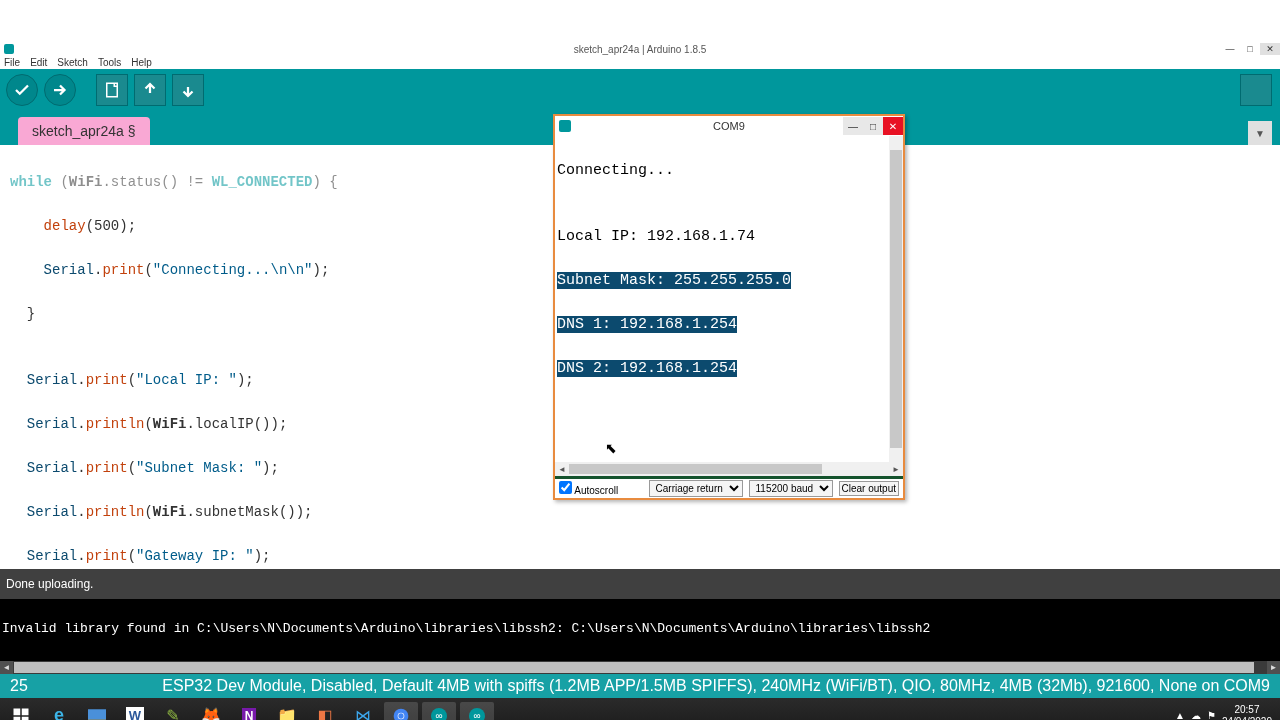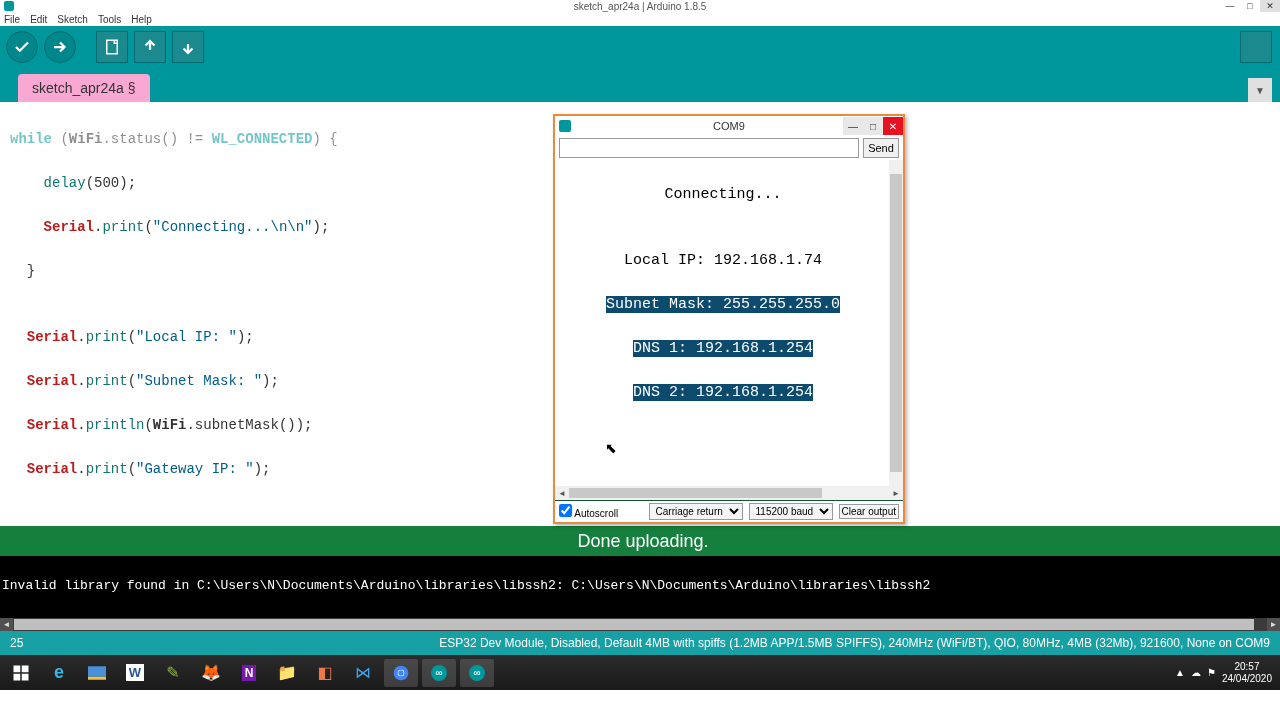--- a/index.html
+++ b/index.html
@@ -1,19 +1,19 @@
 <!DOCTYPE html>
 <html><head>
 <meta charset="utf-8">
 <style>
 * { box-sizing: border-box; margin: 0; padding: 0; }
 body { font-family: "Segoe UI", Arial, sans-serif; font-size: 12px; background: #fff; width: 1280px; height: 720px; overflow: hidden; position: relative; }
 
 
-.titlebar { height: 12px; background: #fff; display: flex; align-items: center; justify-content: center; position: relative; font-size: 10px; color: #555; }
+.titlebar { height: 12px; background: #fff; display: flex; align-items: center; justify-content: center; position: relative; font-size: 10px; color: #555; margin-top: 43px; }
 .titlebar .app-icon { position: absolute; left: 4px; width: 10px; height: 10px; background: #00979c; border-radius: 2px; }
 .titlebar .win-ctrls { position: absolute; right: 0; display: flex; }
 .titlebar .win-ctrls div { width: 20px; height: 12px; display: flex; align-items: center; justify-content: center; font-size: 9px; color: #333; }
 .titlebar .win-ctrls .close { background: #e0e0e0; }
 
 
 .menubar { height: 14px; background: #fff; display: flex; align-items: center; padding-left: 4px; gap: 10px; font-size: 10px; color: #333; }
 .menubar span { cursor: default; }
 
 
@@ -26,65 +26,65 @@
 .tool-gap { width: 8px; }
 
 
 .tabs-row { height: 34px; background: #00979c; display: flex; align-items: flex-end; padding-left: 18px; position: relative; }
 .tab { background: #f9a8d4; padding: 6px 14px; border-radius: 4px 4px 0 0; font-size: 14px; color: #333; }
 .tabs-dropdown { position: absolute; right: 8px; width: 24px; height: 24px; background: #e0e0e0; display: flex; align-items: center; justify-content: center; cursor: pointer; font-size: 10px; color: #555; }
 
 
 .editor { height: 424px; background: #fff; padding: 4px 10px 4px 10px; font-family: "Consolas", "Courier New", monospace; font-size: 14px; line-height: 22px; color: #333; overflow: hidden; white-space: pre; }
 .tk-kw { color: #00979c; font-weight: bold; }
-.tk-fn { color: #0f766e; }
-.tk-type { color: #b91c1c; font-weight: bold;}
+.tk-fn { color: #c2410c; }
+.tk-type { color: #0c4a6e; font-weight: normal;}
 .tk-str { color: #005c8a; }
 .tk-obj { color: #333; font-weight: bold;}
 
 
-.status-bar { height: 30px; background: #15803d; color: #fff; display: flex; align-items: center; padding-left: 6px; font-size: 18px; justify-content: center; }
+.status-bar { height: 30px; background: #404040; color: #fff; display: flex; align-items: center; padding-left: 6px; font-size: 12px; }
 
 
 .console { height: 62px; background: #000; color: #fff; font-family: "Consolas","Courier New",monospace; font-size: 13px; line-height: 20px; padding: 0 2px; overflow: hidden; white-space: pre; }
 .console-hscroll { height: 13px; background: #3a3a3a; position: relative; }
 .console-hscroll .thumb { position: absolute; left: 14px; top: 1px; width: 1240px; height: 11px; background: #bfbfbf; }
 .console-hscroll .arrow { position: absolute; top: 0; width: 13px; height: 13px; background: #505050; color: #ddd; font-size: 8px; display: flex; align-items: center; justify-content: center; }
 
 
-.footer { height: 24px; background: #17a1a5; color: #fff; display: flex; align-items: center; justify-content: space-between; padding: 0 10px; font-size: 12px; }
+.footer { height: 24px; background: #17a1a5; color: #fff; display: flex; align-items: center; justify-content: space-between; padding: 0 10px; font-size: 16px; }
 
 
 .taskbar { height: 35px; background: linear-gradient(#2b2b2b,#1a1a1a); display: flex; align-items: center; padding-left: 4px; gap: 4px; position: relative; }
 .tb-item { width: 34px; height: 28px; display: flex; align-items: center; justify-content: center; border: 1px solid transparent; border-radius: 2px; }
 .tb-item:hover, .tb-item.active { background: rgba(255,255,255,0.15); }
 .tb-tray { position: absolute; right: 8px; display: flex; align-items: center; gap: 6px; color: #fff; font-size: 10px; }
 .tb-clock { text-align: center; line-height: 12px; }
 
 
 .serial-win { position: absolute; left: 553px; top: 114px; width: 352px; background: #fff; border: 2px solid #e88b3f; z-index: 50; box-shadow: 2px 2px 4px rgba(0,0,0,0.3); }
 .sw-title { height: 20px; background: #fff; display: flex; align-items: center; justify-content: center; position: relative; font-size: 11px; color: #333; }
 .sw-title .icon { position: absolute; left: 4px; width: 12px; height: 12px; background: #00979c; border-radius: 2px; }
 .sw-title .ctrls { position: absolute; right: 0; display: flex; }
 .sw-title .ctrls div { width: 20px; height: 18px; display: flex; align-items: center; justify-content: center; font-size: 10px; }
 .sw-title .ctrls .min,.sw-title .ctrls .max { background: #e8e8e8; color: #333; }
 .sw-title .ctrls .close { background: #e81123; color: #fff; }
 .sw-send { height: 24px; padding: 2px 4px; display: flex; gap: 4px; }
 .sw-send input { flex: 1; border: 1px solid #999; font-size: 11px; padding: 2px 4px; }
 .sw-send button { width: 36px; border: 1px solid #999; background: #f0f0f0; font-size: 11px; cursor: pointer; }
-.sw-body { height: 326px; display: flex; text-align: center; }
+.sw-body { height: 326px; display: flex; }
 .sw-text { flex: 1; font-family: "Consolas","Courier New",monospace; font-size: 15px; line-height: 22px; padding: 2px 0 2px 2px; white-space: pre; }
 .sw-text .sel { background: #0c4a6e; color: #fff; }
 .sw-vscroll { width: 14px; background: #f0f0f0; position: relative; }
 .sw-vscroll .thumb { position: absolute; left: 1px; top: 14px; width: 12px; height: 298px; background: #c8c8c8; }
 .sw-hscroll { height: 14px; background: #f0f0f0; display: flex; align-items: center; position: relative; }
 .sw-hscroll .arrow { width: 14px; height: 14px; font-size: 8px; display: flex; align-items: center; justify-content: center; color: #555; }
 .sw-hscroll .track { flex: 1; height: 10px; background: #f0f0f0; position: relative; }
 .sw-hscroll .thumb { position: absolute; left: 0; top: 0; width: 79%; height: 100%; background: #c8c8c8; }
-.sw-footer { height: 22px; border-top: 1px solid #14532d; display: flex; align-items: center; padding: 0 4px; gap: 6px; font-size: 10px; }
+.sw-footer { height: 22px; border-top: 3px solid #14532d; display: flex; align-items: center; padding: 0 4px; gap: 6px; font-size: 10px; }
 .sw-footer select, .sw-footer button { font-size: 10px; border: 1px solid #999; background: #f5f5f5; padding: 1px 2px; }
 .sw-footer .spacer { flex: 1; }
 .cursor { position: absolute; left: 605px; top: 440px; font-size: 14px; color: #000; z-index: 60; pointer-events: none; }
 </style>
 </head>
 <body>
 
 <div class="titlebar">
   <div class="app-icon"></div>
   <span>sketch_apr24a | Arduino 1.8.5</span>
@@ -144,20 +144,21 @@
   <div class="tabs-dropdown">▼</div>
 </div>
 
 <div class="editor">
 <div style="opacity:0.55"><span class="tk-kw">while</span><span> (</span><span class="tk-obj">WiFi</span><span>.status() != </span><span class="tk-kw">WL_CONNECTED</span><span>) {</span></div>
 <div><span>    </span><span class="tk-fn">delay</span><span>(500);</span></div>
 <div><span>    </span><span class="tk-type">Serial</span><span>.</span><span class="tk-fn">print</span><span>(</span><span class="tk-str">"Connecting...\n\n"</span><span>);</span></div>
 <div>  }</div>
 <div></div>
 <div><span>  </span><span class="tk-type">Serial</span><span>.</span><span class="tk-fn">print</span><span>(</span><span class="tk-str">"Local IP: "</span><span>);</span></div>
+<div><span>  </span><span class="tk-type">Serial</span><span>.</span><span class="tk-fn">println</span><span>(</span><span class="tk-obj">WiFi</span><span>.localIP());</span></div>
 <div><span>  </span><span class="tk-type">Serial</span><span>.</span><span class="tk-fn">print</span><span>(</span><span class="tk-str">"Subnet Mask: "</span><span>);</span></div>
 <div><span>  </span><span class="tk-type">Serial</span><span>.</span><span class="tk-fn">println</span><span>(</span><span class="tk-obj">WiFi</span><span>.subnetMask());</span></div>
 <div><span>  </span><span class="tk-type">Serial</span><span>.</span><span class="tk-fn">print</span><span>(</span><span class="tk-str">"Gateway IP: "</span><span>);</span></div>
 
 
 
 
 
 
 <div></div>
@@ -250,24 +251,20 @@
 <div class="serial-win">
   <div class="sw-title">
     <div class="icon"></div>
     <span>COM9</span>
     <div class="ctrls">
       <div class="min">—</div>
       <div class="max">□</div>
       <div class="close">✕</div>
     </div>
   </div>
-  <div class="sw-send">
-    <input type="text" style="">
-    <button>Send</button>
-  </div>
   <div class="sw-body">
     <div class="sw-text">
 <div>Connecting...</div>
 <div></div>
 <div>Local IP: 192.168.1.74</div>
 <div><span class="sel">Subnet Mask: 255.255.255.0</span></div>
 <div><span class="sel">DNS 1: 192.168.1.254</span></div>
 <div><span class="sel">DNS 2: 192.168.1.254</span></div>
     </div>
     <div class="sw-vscroll">

